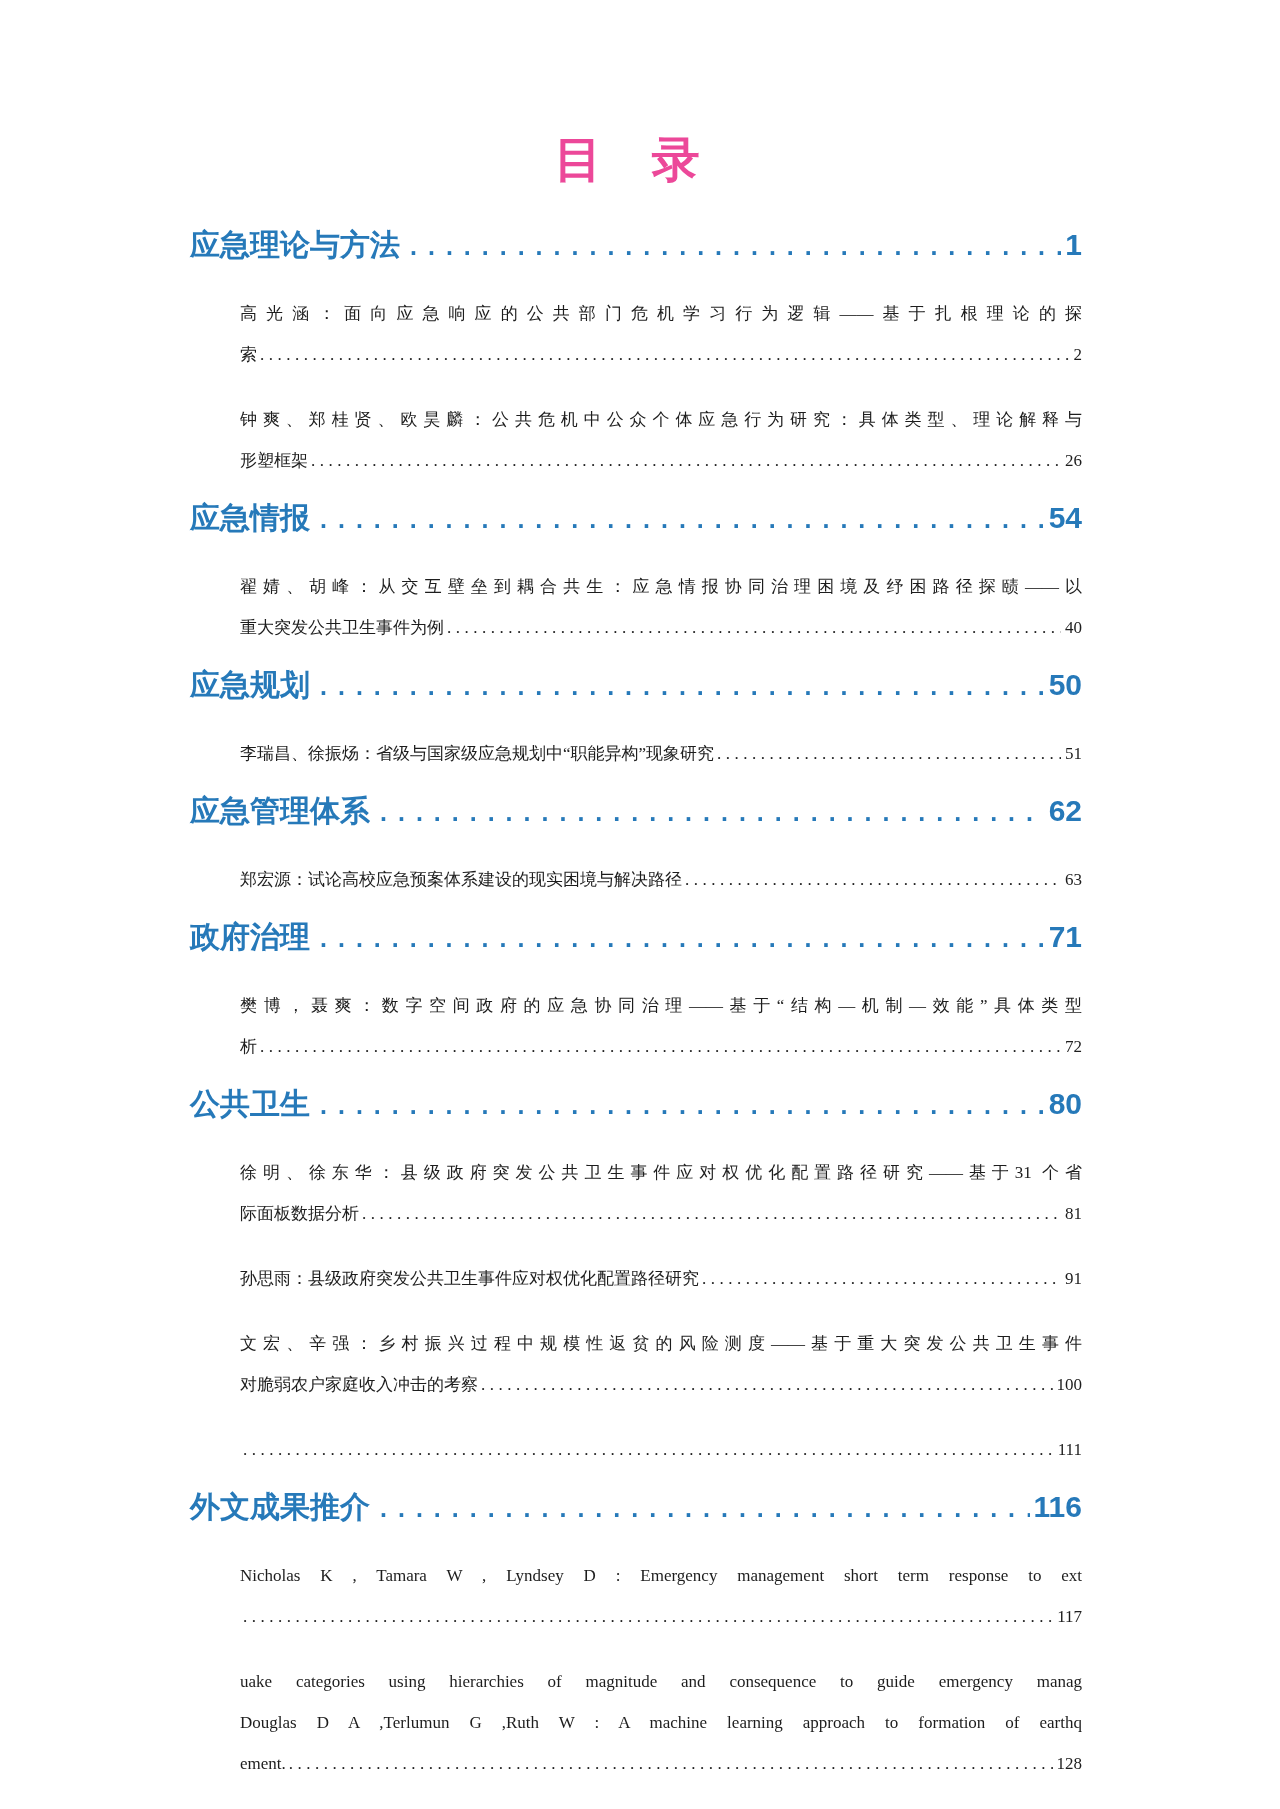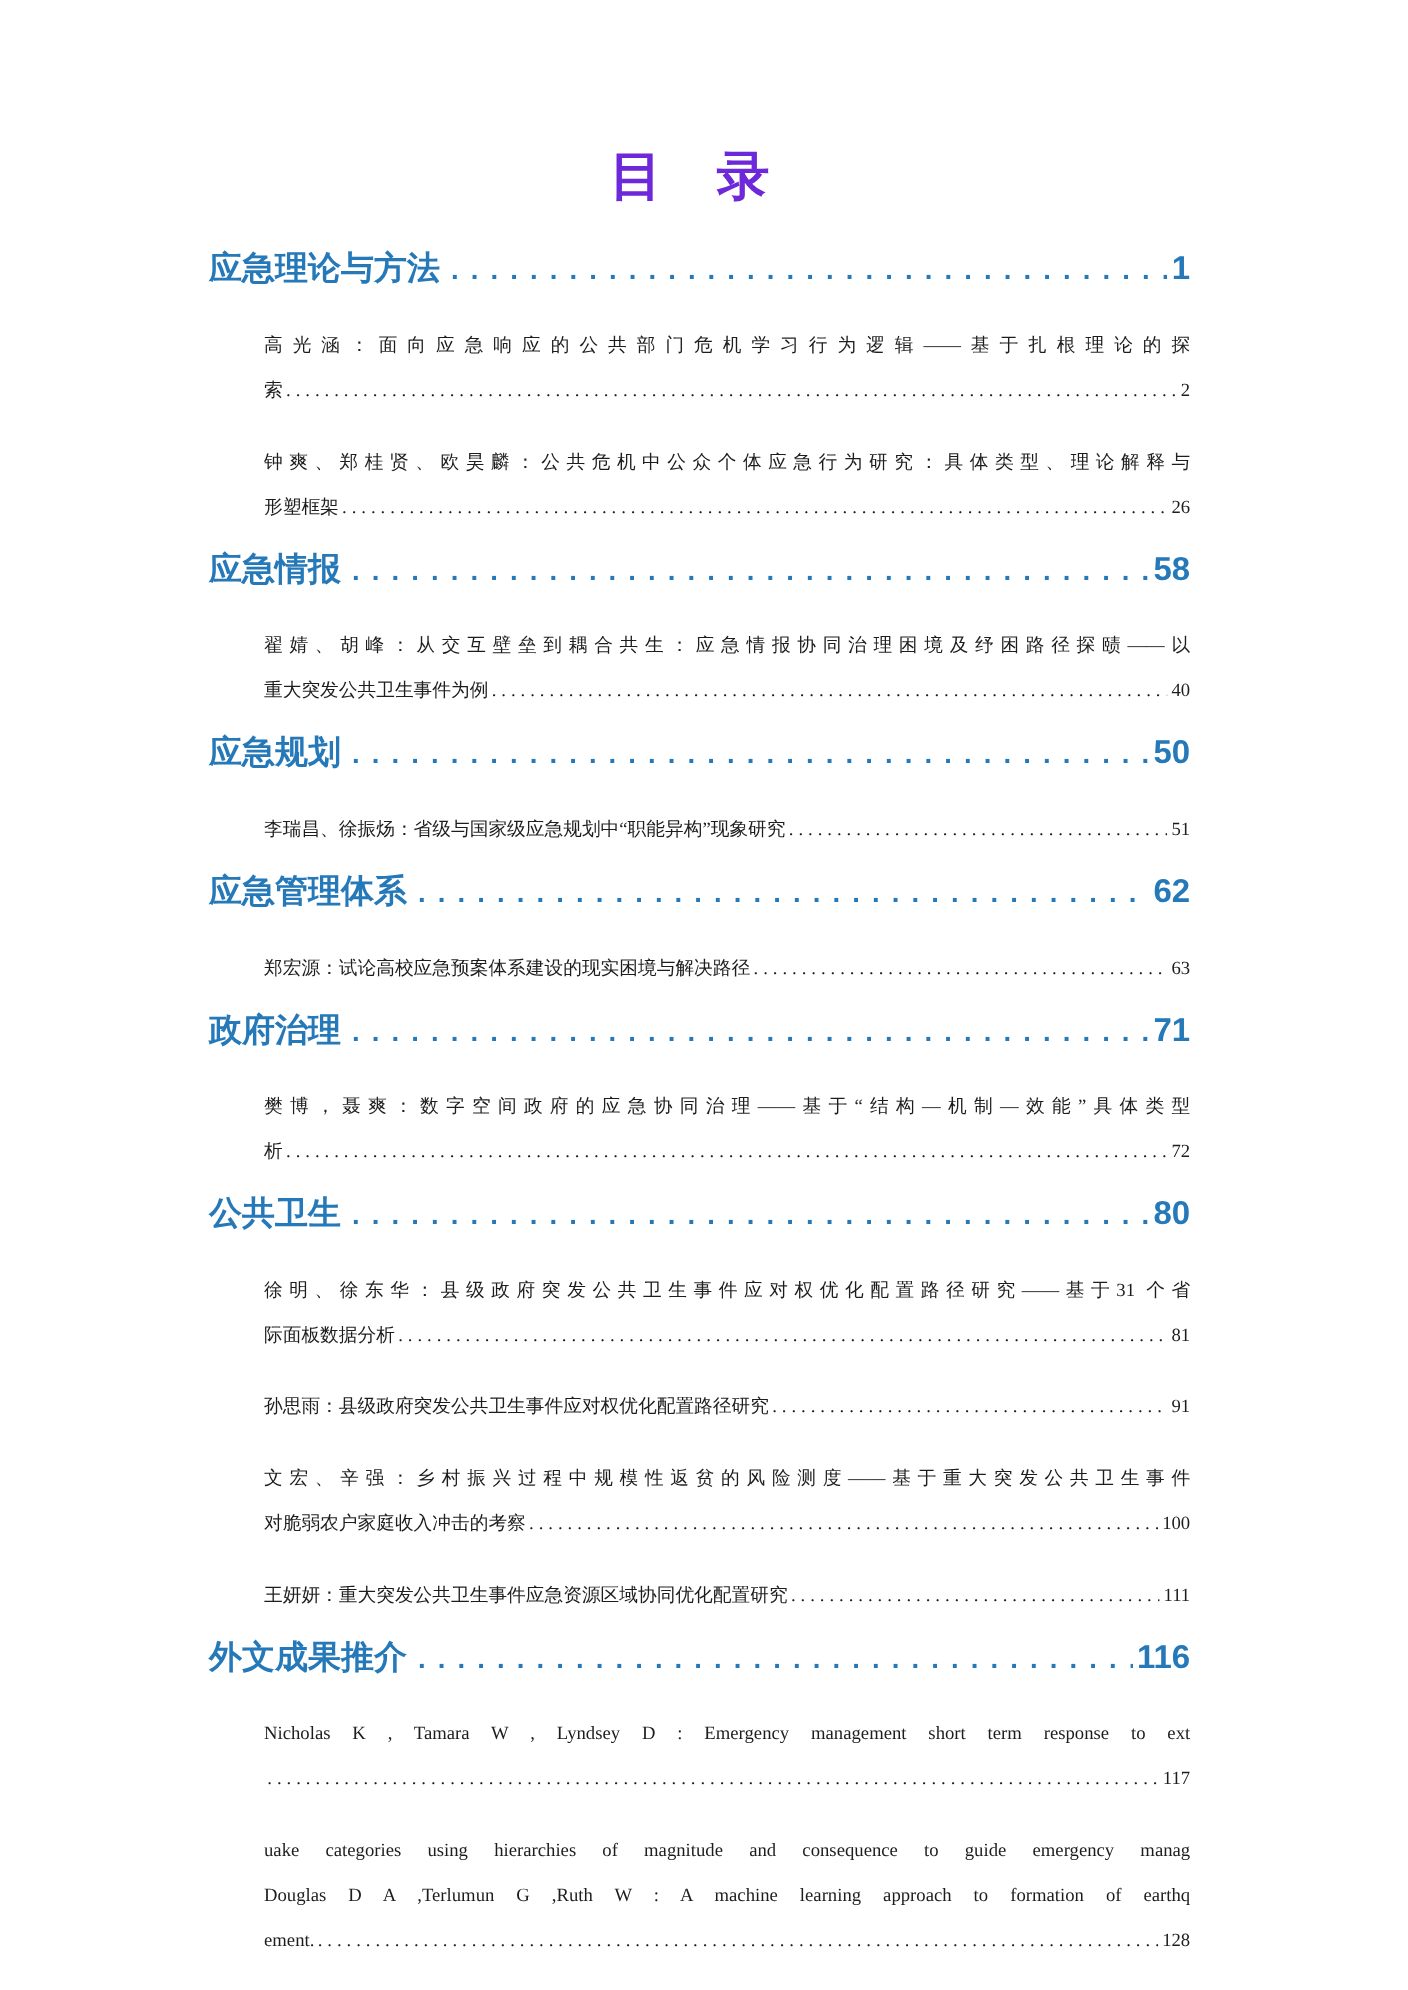--- a/index.html
+++ b/index.html
@@ -11,21 +11,21 @@
     box-sizing:border-box;
     padding:128px 198px 0 190px;
   }
   .title{
     margin:0 0 30px 0;
     text-align:center;
     font-family:"Liberation Sans",sans-serif;
     font-weight:bold;
     font-size:48px;
     letter-spacing:18px;
-    color:#6d28d9;
+    color:#ec4899;
   }
   .sec{margin:0;}
   .sec-head{
     display:flex;
     align-items:baseline;
     font-family:"Liberation Sans",sans-serif;
     font-weight:bold;
     font-size:30px;
     line-height:46px;
     color:#2679B9;
@@ -93,21 +93,21 @@
             <span class="etext">形塑框架</span>
             <span class="dots">....................................................................................................................................................................................................................................................................</span>
             <span class="pg">26</span>
           </div>
         </div>
       </section>
       <section class="sec">
         <div class="sec-head">
           <span class="htext">应急情报</span>
           <span class="dots">....................................................................................................................................................................................................................................................................</span>
-          <span class="pg">58</span>
+          <span class="pg">54</span>
         </div>
         <div class="entry">
           <div class="line">翟婧、胡峰：从交互壁垒到耦合共生：应急情报协同治理困境及纾困路径探赜——以</div>
           <div class="lastline">
             <span class="etext">重大突发公共卫生事件为例</span>
             <span class="dots">....................................................................................................................................................................................................................................................................</span>
             <span class="pg">40</span>
           </div>
         </div>
       </section>
@@ -178,21 +178,20 @@
         <div class="entry">
           <div class="line">文宏、辛强：乡村振兴过程中规模性返贫的风险测度——基于重大突发公共卫生事件</div>
           <div class="lastline">
             <span class="etext">对脆弱农户家庭收入冲击的考察</span>
             <span class="dots">....................................................................................................................................................................................................................................................................</span>
             <span class="pg">100</span>
           </div>
         </div>
         <div class="entry">
           <div class="lastline">
-            <span class="etext">王妍妍：重大突发公共卫生事件应急资源区域协同优化配置研究</span>
             <span class="dots">....................................................................................................................................................................................................................................................................</span>
             <span class="pg">111</span>
           </div>
         </div>
       </section>
       <section class="sec">
         <div class="sec-head">
           <span class="htext">外文成果推介</span>
           <span class="dots">....................................................................................................................................................................................................................................................................</span>
           <span class="pg">116</span>

